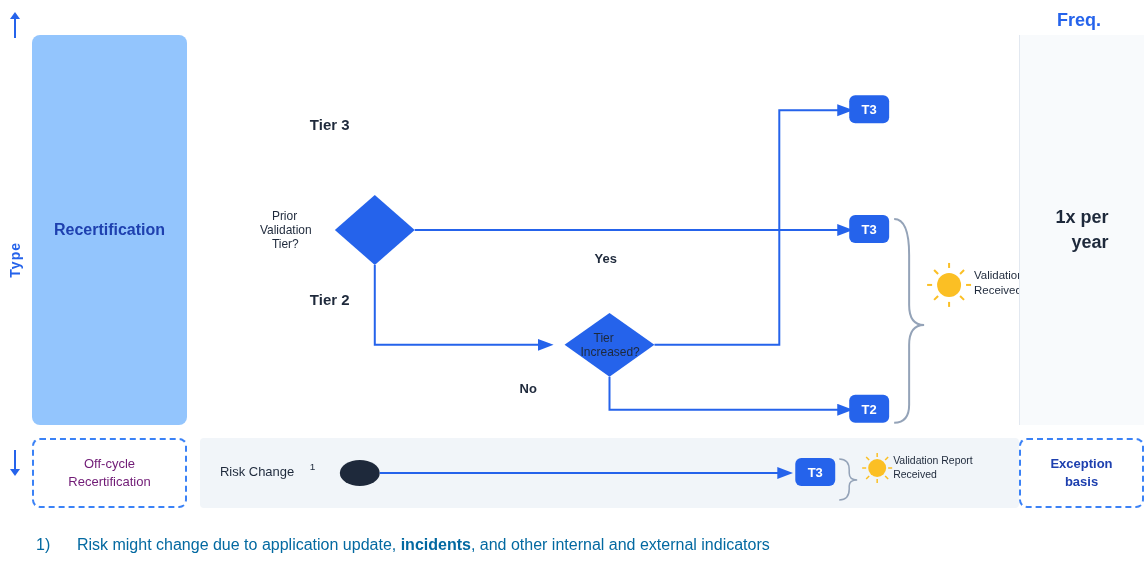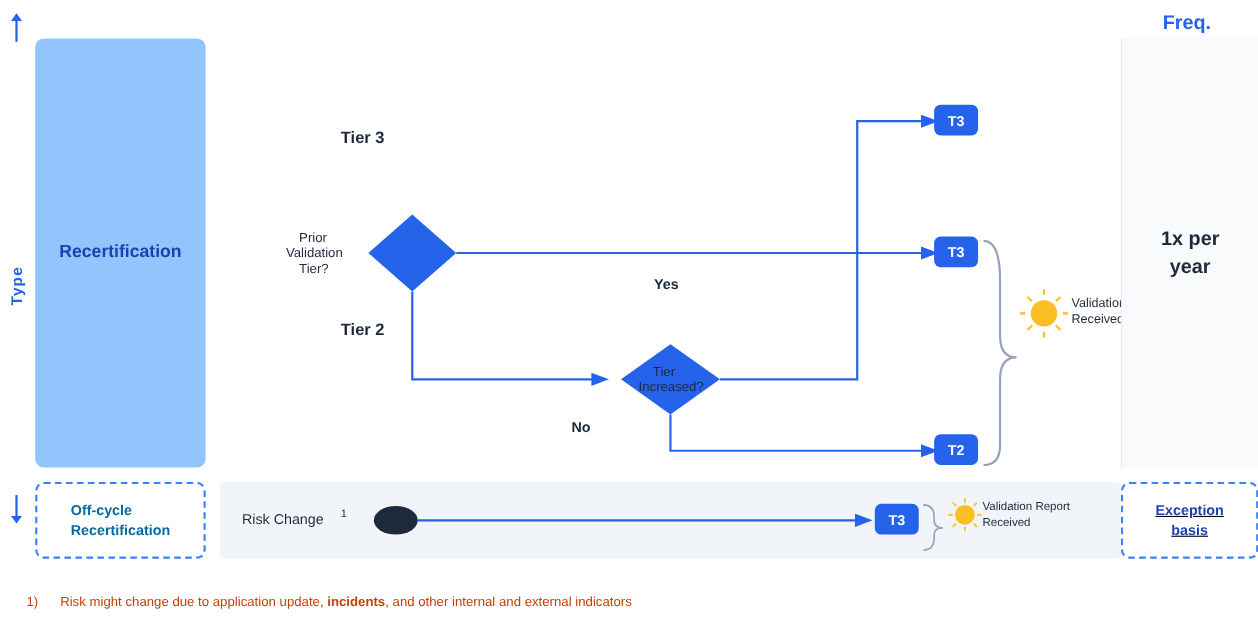--- a/index.html
+++ b/index.html
@@ -174,39 +174,39 @@
       height: 70px;
       background: #fff;
       border: 2px dashed #3b82f6;
       border-radius: 8px;
       display: flex;
       align-items: center;
       justify-content: center;
     }
     .offcycle-label {
       font-size: 13px;
-      font-weight: 700;
-      color: #0369a1;
+      font-weight: 400;
+      color: #701a75;
+      text-align: center;
       line-height: 1.4;
     }
 
     
     .exception-box {
       position: absolute;
       right: 0;
       top: 438px;
       width: 125px;
       height: 70px;
       background: #fff;
       border: 2px dashed #3b82f6;
       border-radius: 8px;
       display: flex;
       align-items: center;
       justify-content: center;
-      text-decoration: underline;
     }
     .exception-label {
       font-size: 13px;
       font-weight: 700;
       color: #1e40af;
       text-align: center;
       line-height: 1.4;
     }
 
     
@@ -219,41 +219,41 @@
       background: #f8fafc;
       border-left: 1px solid #e2e8f0;
       display: flex;
       align-items: center;
       justify-content: center;
     }
     .freq-value {
       font-size: 18px;
       font-weight: 700;
       color: #1e293b;
-      text-align: center;
+      text-align: right;
       line-height: 1.4;
     }
 
     
     .diagram-svg {
       position: absolute;
       left: 200px;
       top: 35px;
       width: calc(100% - 325px);
       height: 390px;
     }
 
     
     .footer-note {
       position: absolute;
       bottom: 10px;
-      left: 24px;
+      left: 36px;
       right: 20px;
-      font-size: 12px;
-      color: #c2410c;
+      font-size: 16px;
+      color: #0369a1;
     }
 
     
   </style>
 </head>
 <body>
 
 <div class="outer-container">
 
   <div class="type-label-container">

